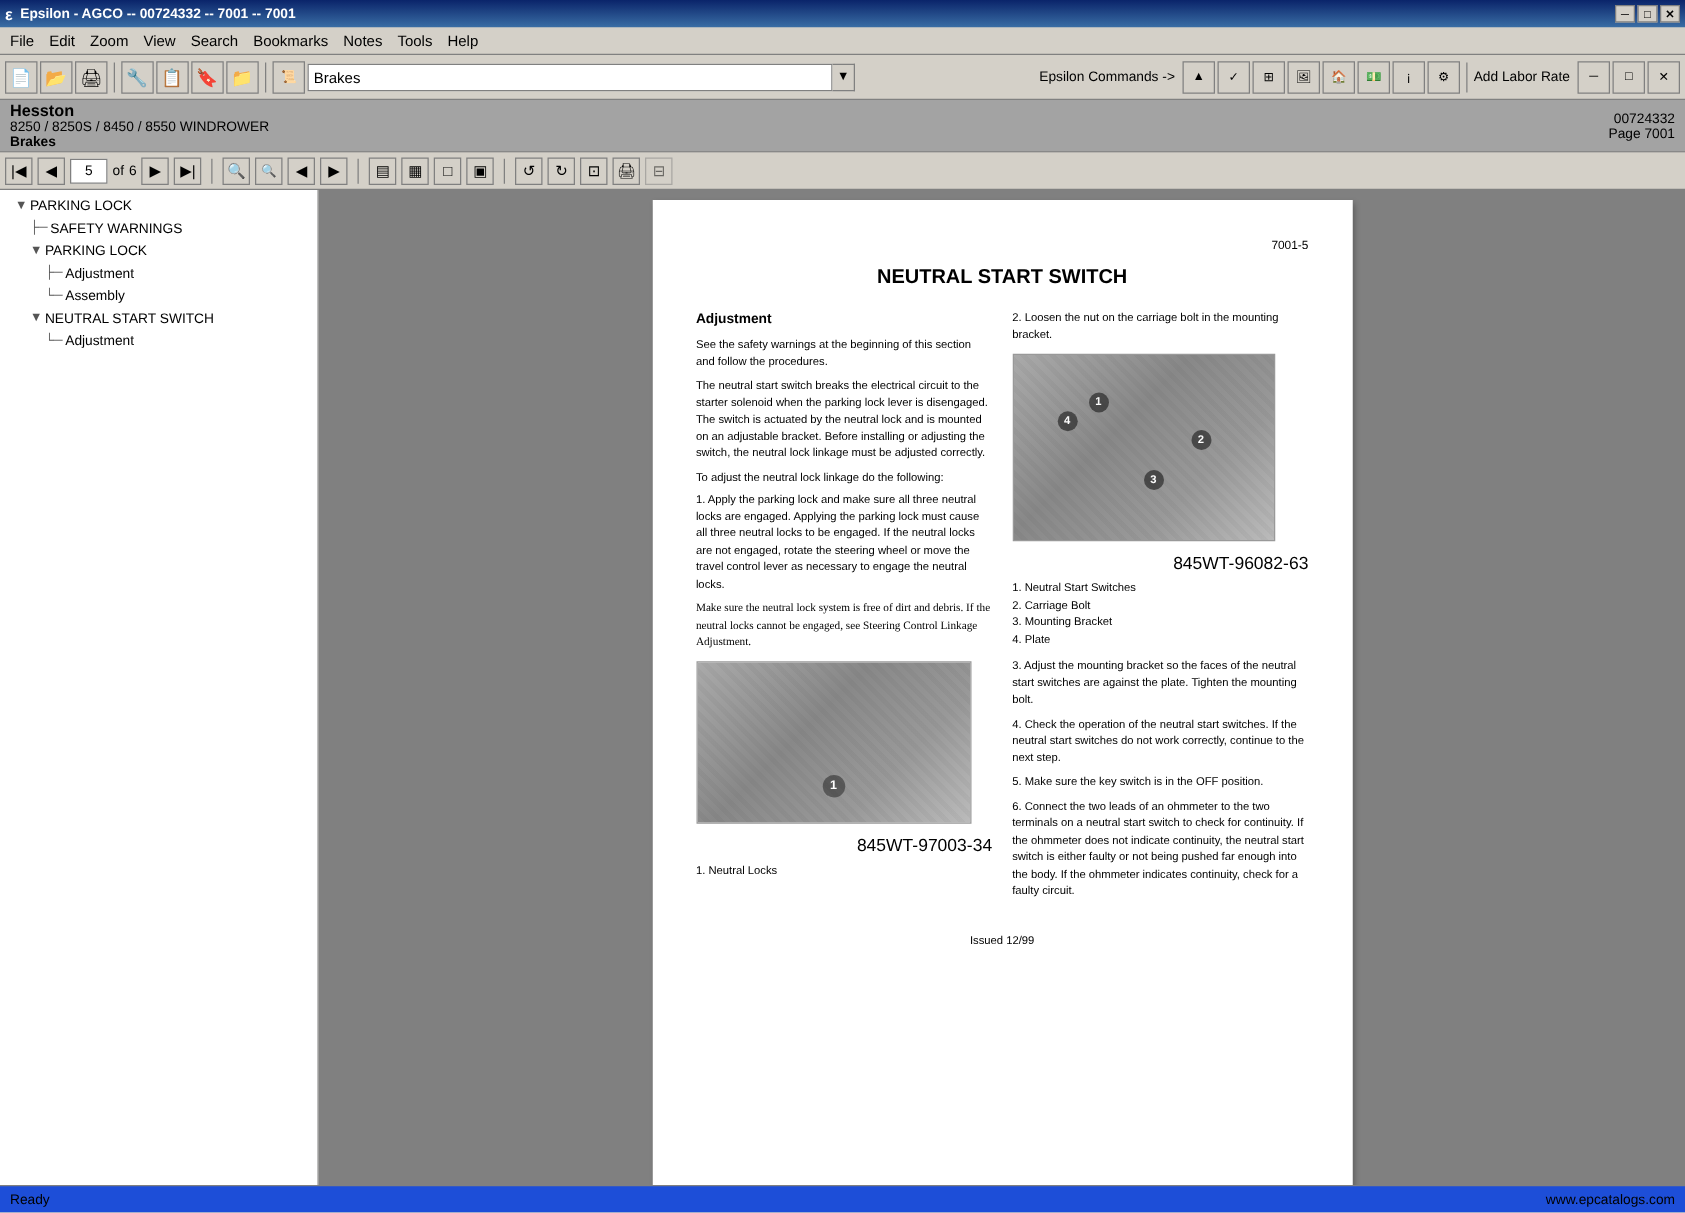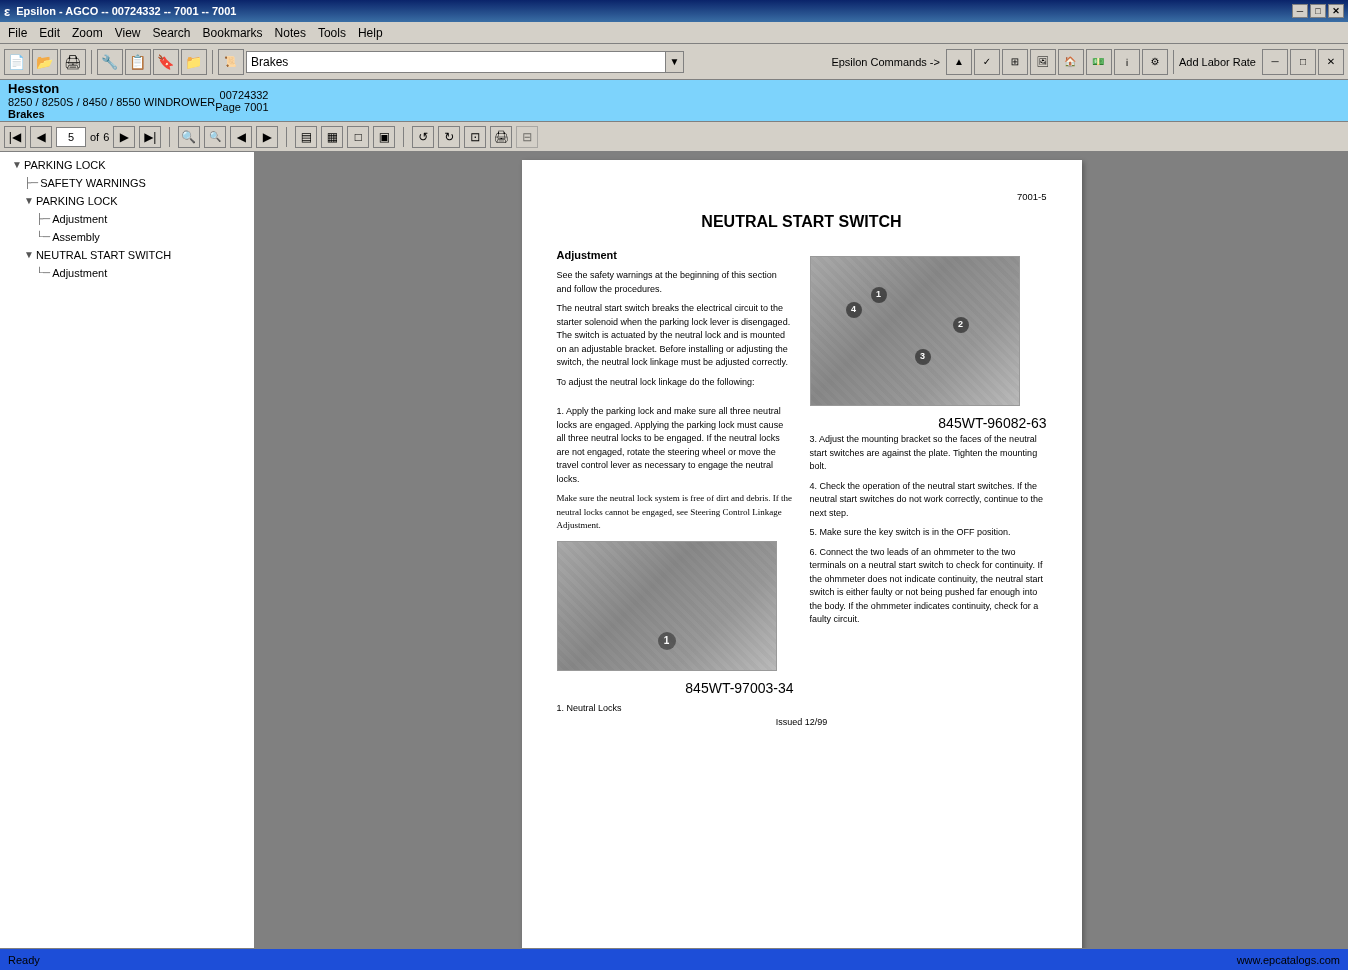--- a/index.html
+++ b/index.html
@@ -80,26 +80,28 @@
       height: 36px;
       display: flex;
       align-items: center;
       padding: 2px 4px;
       border-bottom: 1px solid #808080;
       gap: 2px;
     }
 
     
     .info-bar {
-      background: #7dd3fc;
+      background: #a3a3a3;
       height: 42px;
       display: flex;
       align-items: center;
+      justify-content: space-between;
       padding: 0 8px;
       border-bottom: 1px solid #808080;
+      gap: 12px;
     }
     .info-left { display: flex; flex-direction: column; }
     .info-title { font-size: 13px; font-weight: bold; }
     .info-subtitle { font-size: 11px; }
     .info-right { text-align: right; font-size: 11px; }
     .info-section { font-size: 11px; font-weight: bold; }
 
     
     .nav-bar {
       background: #d4d0c8;
@@ -219,20 +221,21 @@
     }
     .doc-note {
       font-size: 9px;
       font-style: italic;
       margin-top: 8px;
       line-height: 1.4;
     }
     .doc-issued {
       text-align: center;
       font-size: 9px;
+      margin-top: 20px;
     }
 
     
     .status-bar {
       background: #1d4ed8;
       height: 22px;
       display: flex;
       align-items: center;
       justify-content: space-between;
       padding: 0 8px;
@@ -395,40 +398,47 @@
     <div class="doc-page">
       <div class="doc-page-num">7001-5</div>
       <div class="doc-title">NEUTRAL START SWITCH</div>
 
       <div class="doc-two-col">
 
         <div class="doc-col-left">
           <div class="doc-section-title">Adjustment</div>
           <div class="doc-body" style="margin-bottom:6px;">See the safety warnings at the beginning of this section and follow the procedures.</div>
           <div class="doc-body" style="margin-bottom:6px;">The neutral start switch breaks the electrical circuit to the starter solenoid when the parking lock lever is disengaged. The switch is actuated by the neutral lock and is mounted on an adjustable bracket. Before installing or adjusting the switch, the neutral lock linkage must be adjusted correctly.</div>
-          <div class="doc-body" style="margin-bottom:16px;">To adjust the neutral lock linkage do the following:</div>
+          <div class="doc-body" style="margin-bottom:4px;">To adjust the neutral lock linkage do the following:</div>
           <div class="doc-body" style="margin-bottom:6px;">1.   Apply the parking lock and make sure all three neutral locks are engaged. Applying the parking lock must cause all three neutral locks to be engaged. If the neutral locks are not engaged, rotate the steering wheel or move the travel control lever as necessary to engage the neutral locks.</div>
           <div class="doc-body" style="margin-bottom:8px;font-family:Liberation Serif, serif;">Make sure the neutral lock system is free of dirt and debris. If the neutral locks cannot be engaged, see Steering Control Linkage Adjustment.</div>
 
           <div class="doc-image-placeholder img-sim" style="height:130px; width:220px;">
             <div style="position:absolute;bottom:20px;left:50%;transform:translateX(-50%);background:rgba(0,0,0,0.4);color:white;border-radius:50%;width:18px;height:18px;display:flex;align-items:center;justify-content:center;font-size:10px;font-weight:bold;">1</div>
           </div>
           <div class="doc-img-caption">845WT-97003-34</div>
           <div class="doc-body" style="margin-top:4px;">1.   Neutral Locks</div>
         </div>
 
         <div class="doc-col-right">
+          <div class="doc-body" style="margin-bottom:8px;">2.   Loosen the nut on the carriage bolt in the mounting bracket.</div>
 
           <div class="doc-image-placeholder img-sim" style="height:150px; width:210px;">
             <div style="position:absolute;top:30px;left:60px;background:rgba(0,0,0,0.5);color:white;border-radius:50%;width:16px;height:16px;display:flex;align-items:center;justify-content:center;font-size:9px;font-weight:bold;">1</div>
             <div style="position:absolute;top:60px;right:50px;background:rgba(0,0,0,0.5);color:white;border-radius:50%;width:16px;height:16px;display:flex;align-items:center;justify-content:center;font-size:9px;font-weight:bold;">2</div>
             <div style="position:absolute;bottom:40px;left:50%;background:rgba(0,0,0,0.5);color:white;border-radius:50%;width:16px;height:16px;display:flex;align-items:center;justify-content:center;font-size:9px;font-weight:bold;">3</div>
             <div style="position:absolute;top:45px;left:35px;background:rgba(0,0,0,0.5);color:white;border-radius:50%;width:16px;height:16px;display:flex;align-items:center;justify-content:center;font-size:9px;font-weight:bold;">4</div>
           </div>
           <div class="doc-img-caption">845WT-96082-63</div>
+          <ol class="doc-list" style="list-style:none;padding-left:0;margin-top:4px;margin-bottom:8px;">
+            <li>1.   Neutral Start Switches</li>
+            <li>2.   Carriage Bolt</li>
+            <li>3.   Mounting Bracket</li>
+            <li>4.   Plate</li>
+          </ol>
           <div class="doc-body" style="margin-bottom:6px;">3.   Adjust the mounting bracket so the faces of the neutral start switches are against the plate. Tighten the mounting bolt.</div>
           <div class="doc-body" style="margin-bottom:6px;">4.   Check the operation of the neutral start switches. If the neutral start switches do not work correctly, continue to the next step.</div>
           <div class="doc-body" style="margin-bottom:6px;">5.   Make sure the key switch is in the OFF position.</div>
           <div class="doc-body" style="margin-bottom:6px;">6.   Connect the two leads of an ohmmeter to the two terminals on a neutral start switch to check for continuity. If the ohmmeter does not indicate continuity, the neutral start switch is either faulty or not being pushed far enough into the body. If the ohmmeter indicates continuity, check for a faulty circuit.</div>
         </div>
       </div>
 
       <div class="doc-issued">Issued 12/99</div>
     </div>
   </div>

